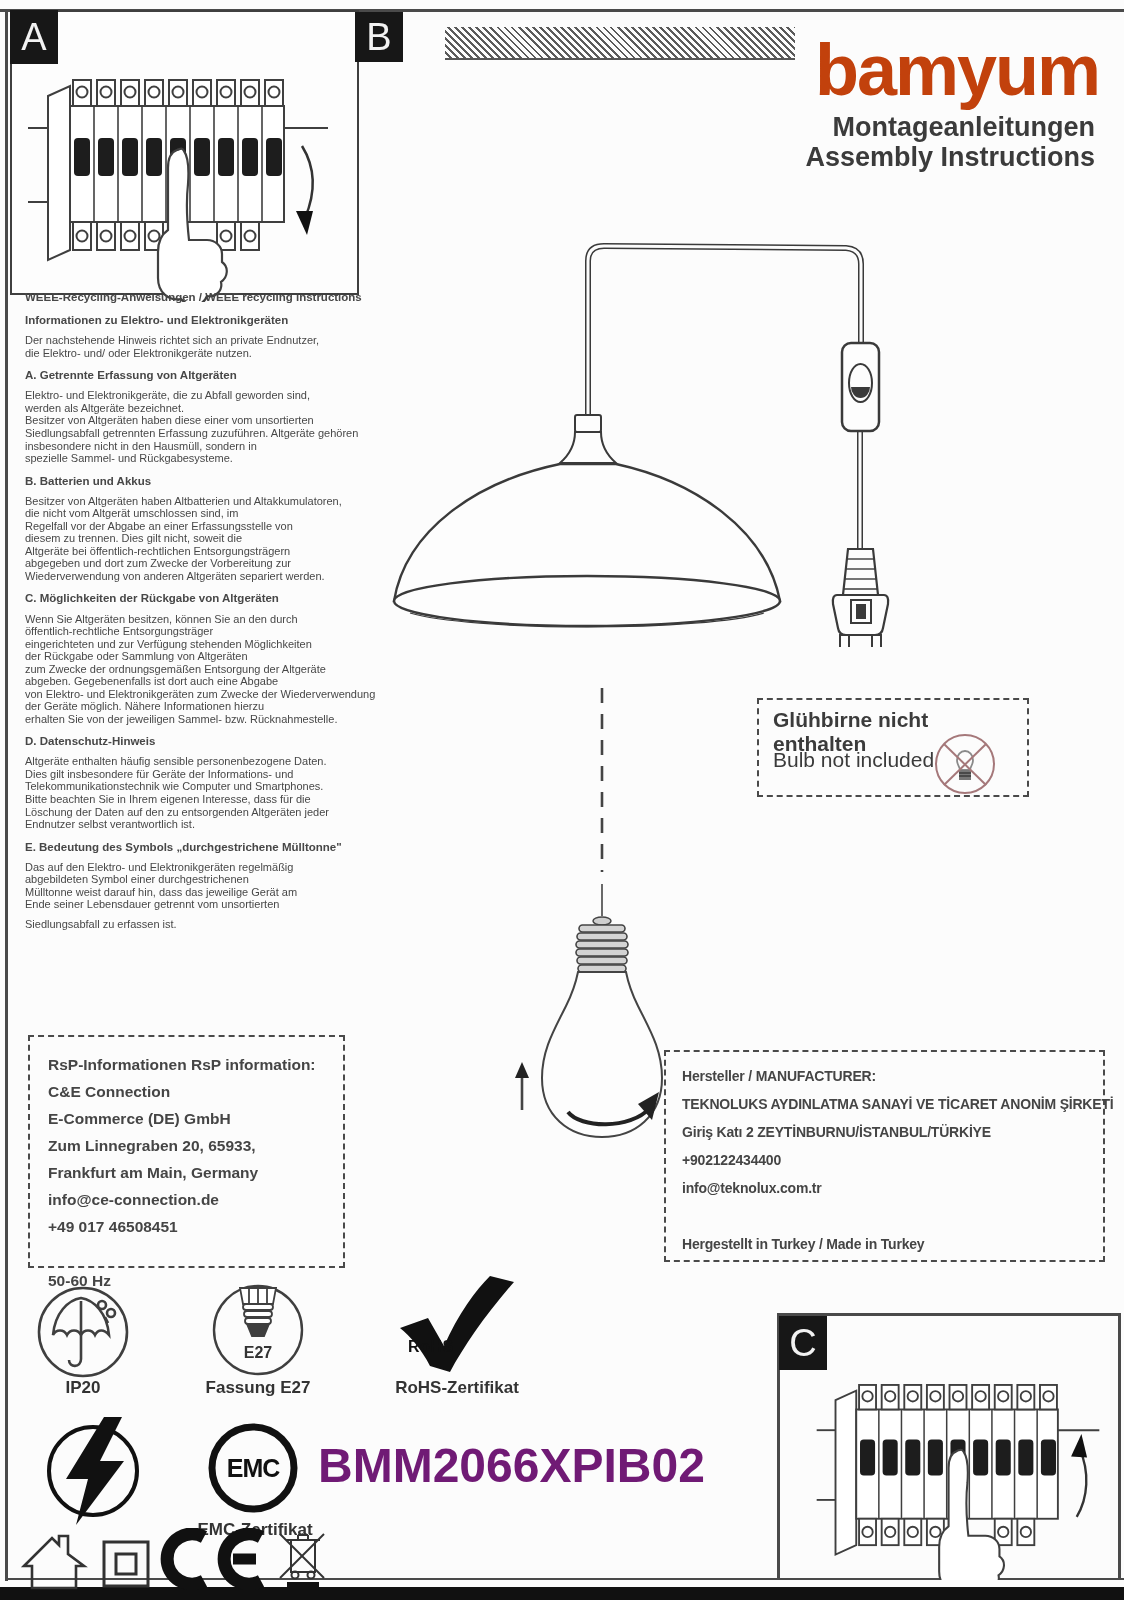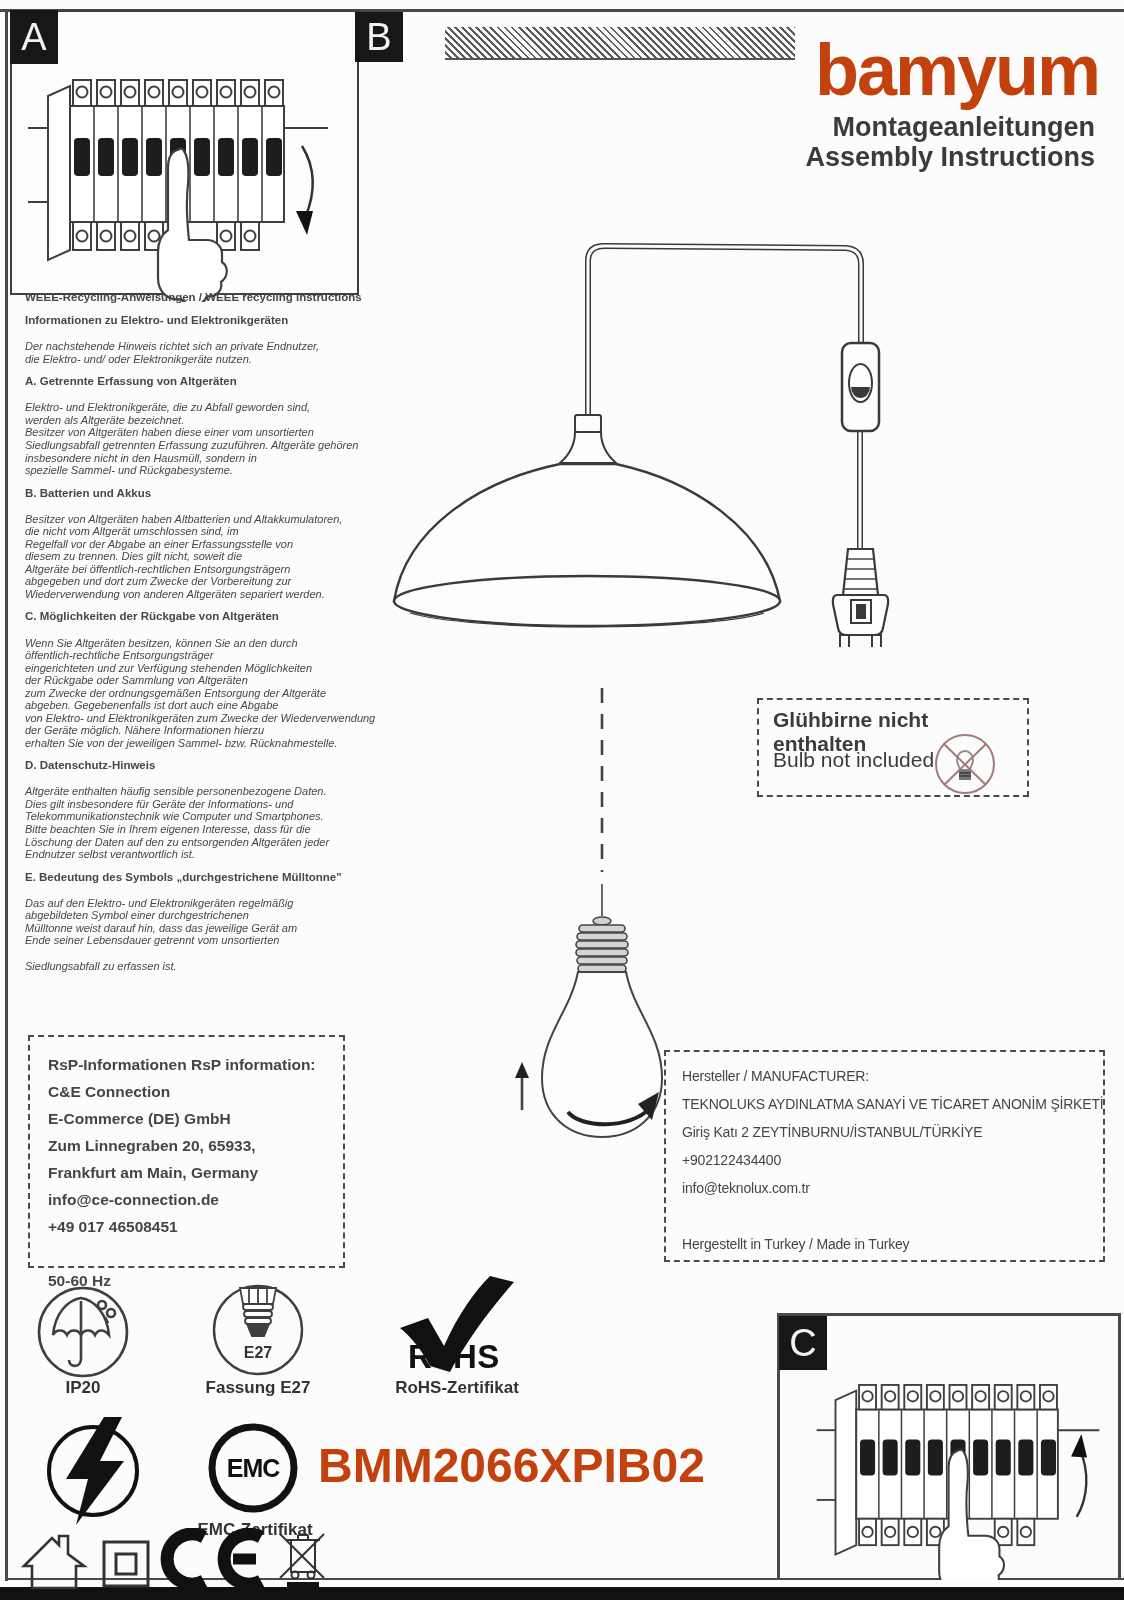--- a/index.html
+++ b/index.html
@@ -11,31 +11,31 @@
         font-size:38px;font-weight:400;}
   .panel-box{border:2.5px solid #3f3f3f;background:#fdfdfd;}
   
   #brand{font-size:72px;font-weight:800;letter-spacing:-2px;line-height:1;}
   .hdr-title{font-size:27px;font-weight:700;color:#3b3b3b;line-height:1.12;text-align:right;}
   #hatch{background:repeating-linear-gradient(45deg,rgba(0,0,0,0) 0 3px,#5a5a5a 3px 5px);
          border-bottom:2px solid #555;}
   
   #weee{width:434px;font-size:11px;line-height:1.14;color:#474747;}
   #weee .h{font-weight:700;margin-top:10px;font-size:11.5px;white-space:pre-line;}
-  #weee .p{margin-top:13px;white-space:pre-line;font-style:italic;}
+  #weee .p{margin-top:7px;white-space:pre-line;}
   
   .dashed-box{border:2.5px dashed #4a4a4a;background:rgba(255,255,255,.0);}
   #rsp-box .line{font-size:15.5px;font-weight:700;color:#454545;min-height:27px;line-height:27px;white-space:nowrap;}
-  #mfg-box .line{font-size:14px;font-weight:400;color:#454545;min-height:28px;line-height:28px;white-space:nowrap;letter-spacing:-0.2px;}
+  #mfg-box .line{font-size:14px;font-weight:700;color:#454545;min-height:28px;line-height:28px;white-space:nowrap;letter-spacing:-0.2px;}
   #bulb-note .l1{font-size:21px;font-weight:700;color:#3b3b3b;}
   #bulb-note .l2{font-size:21px;font-weight:400;color:#3b3b3b;margin-top:10px;}
   
   .cert-label{font-size:17px;font-weight:700;color:#333;text-align:center;white-space:nowrap;}
-  #rohs-word{font-size:33px;font-weight:800;color:#111;letter-spacing:0.5px;}
-  #model-code{font-size:48px;font-weight:800;color:#c2410c;letter-spacing:0px;white-space:nowrap;}
+  #rohs-word{font-size:16px;font-weight:800;color:#111;letter-spacing:0.5px;}
+  #model-code{font-size:48px;font-weight:800;color:#701a75;letter-spacing:0px;white-space:nowrap;}
   svg{display:block;}
 </style>
 </head>
 <body>
 
 <div id="page">
 
   <svg width="0" height="0" style="position:absolute" aria-hidden="true">
     <defs>
       <g id="breaker-art" stroke="#3f3f3f" fill="none" stroke-width="2">

